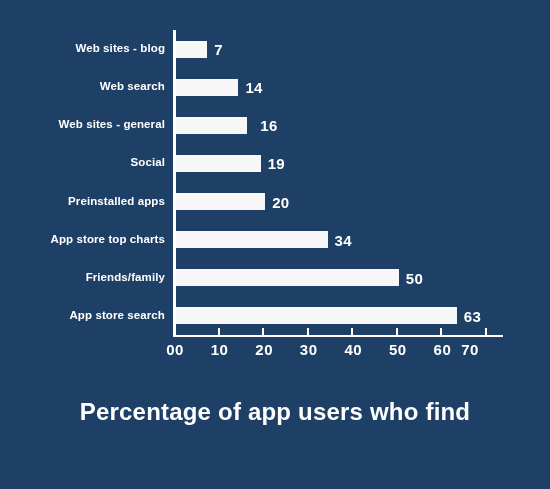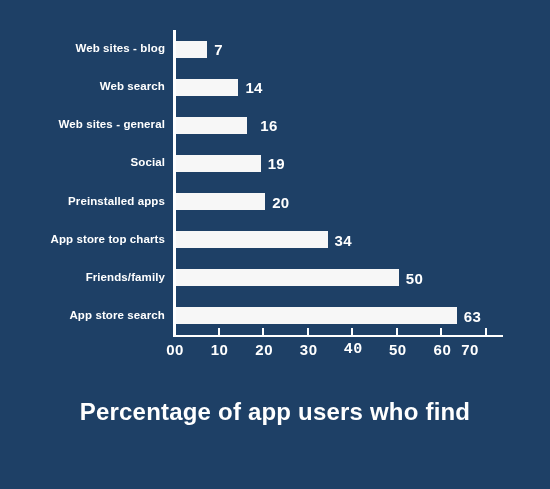--- a/index.html
+++ b/index.html
@@ -185,21 +185,21 @@
     <div id="x-ticks">
         <div class="x-tick-mark" style="left: 0px;"></div>
         <div class="x-tick-label" style="left: 2px;">00</div>
         <div class="x-tick-mark" style="left: 44.5714px;"></div>
         <div class="x-tick-label" style="left: 46.5714px;">10</div>
         <div class="x-tick-mark" style="left: 89.1429px;"></div>
         <div class="x-tick-label" style="left: 91.1429px;">20</div>
         <div class="x-tick-mark" style="left: 133.714px;"></div>
         <div class="x-tick-label" style="left: 135.714px;">30</div>
         <div class="x-tick-mark" style="left: 178.286px;"></div>
-        <div class="x-tick-label" style="left: 180.286px; font-family: Liberation Mono, monospace;">40</div>
+        <div class="x-tick-label" style="left: 180.286px;">40</div>
         <div class="x-tick-mark" style="left: 222.857px;"></div>
         <div class="x-tick-label" style="left: 224.857px;">50</div>
         <div class="x-tick-mark" style="left: 267.429px;"></div>
         <div class="x-tick-label" style="left: 269.429px;">60</div>
         <div class="x-tick-mark" style="left: 312px;"></div>
         <div class="x-tick-label" style="left: 297px;">70</div>
       </div>
   </div>
 
   <div id="chart-title">

